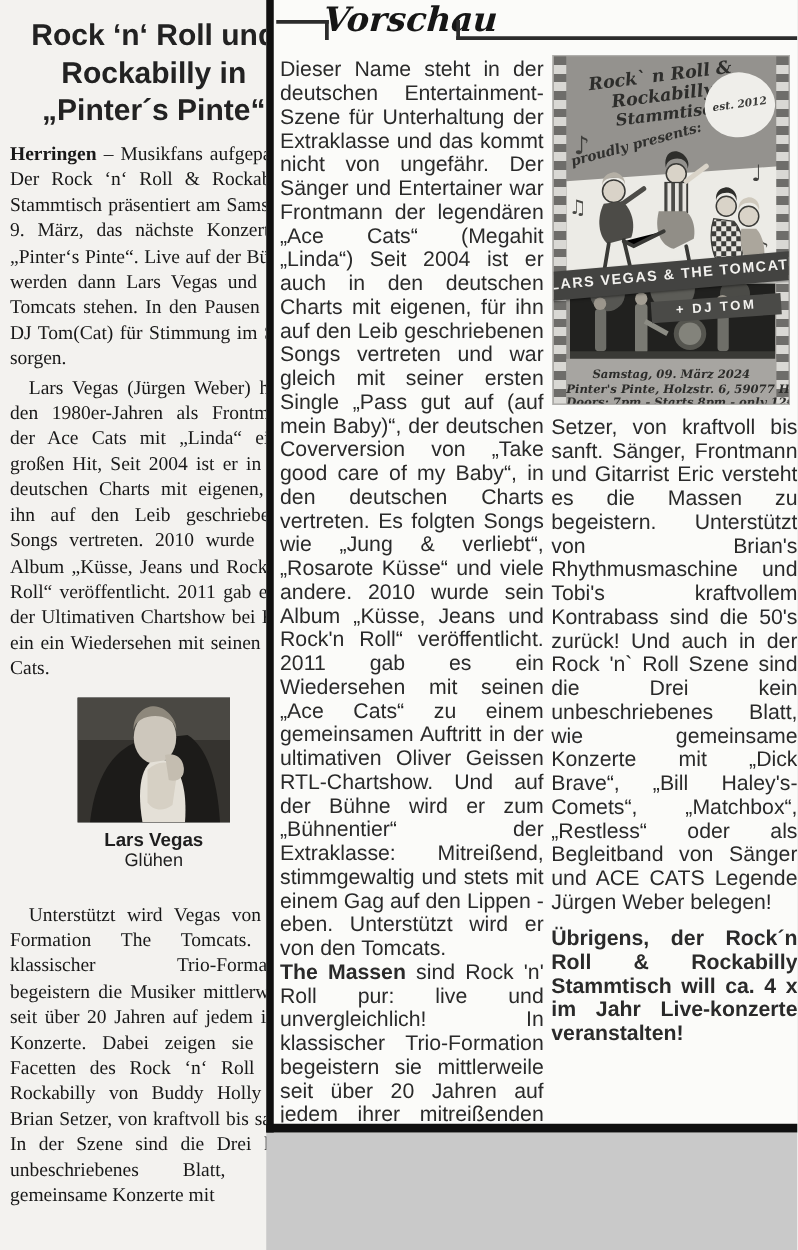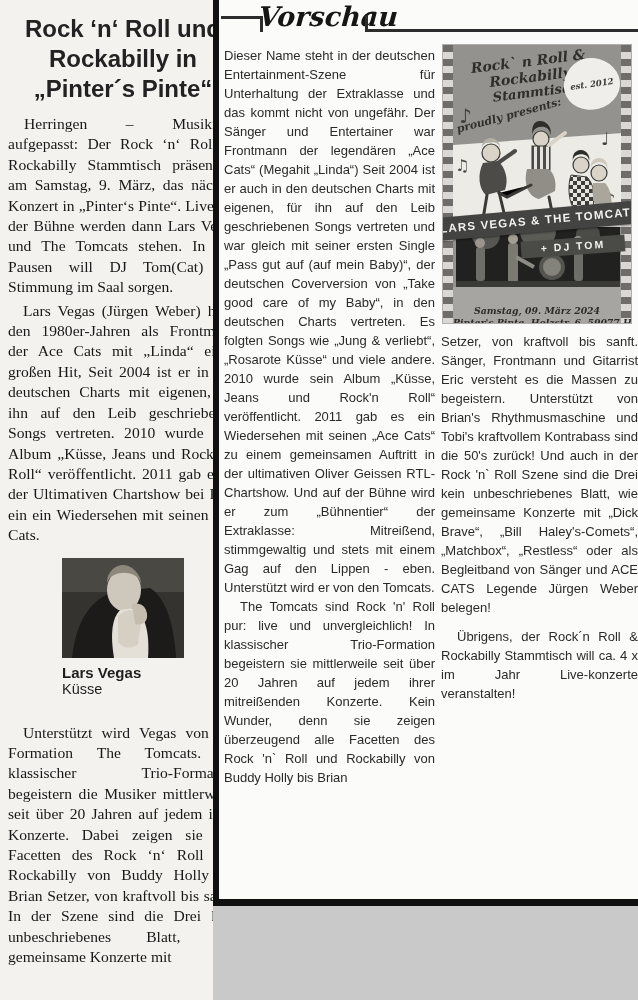--- a/index.html
+++ b/index.html
@@ -9,40 +9,40 @@
   }
   *{margin:0;padding:0;box-sizing:border-box;}
   html,body{width:638px;height:1000px;overflow:hidden;}
   body{
     background:var(--c-paper);
     font-family:"Liberation Serif", serif;
     color:var(--c-ink);
     position:relative;
     -webkit-hyphens:auto; hyphens:auto;
   }
-  .b{font-weight:normal;margin-left:16px;}
+  .b{font-weight:bold;}
 
   
   .left-col{
     position:absolute; left:0; top:0; width:248px; height:1000px;
     background:var(--c-paper);
     padding:14px 10px 6px 8px; overflow:hidden;
   }
   .headline{
     font-family:"Liberation Sans", sans-serif;
     font-weight:bold; font-size:24px; line-height:30px;
     text-align:center; color:#222; margin-bottom:10px;
     hyphens:none;
   }
   .left-col p{
     font-size:15.6px; line-height:20.4px; text-align:justify; margin-bottom:3px;
     color:#181818;
   }
   .left-col p.indent{text-indent:15px;}
-  .figure{width:122px; margin:12px auto 0; }
+  .figure{width:122px; margin:12px auto 0; text-align:center;}
   .photo-frame{width:122px; height:100px; background:#2a2a28; overflow:hidden;}
   .photo-frame svg{display:block;}
   .cap-name{font-family:"Liberation Sans", sans-serif; font-weight:bold; font-size:15px; margin-top:6px;}
   .cap-role{font-family:"Liberation Sans", sans-serif; font-size:14.5px; margin-bottom:26px;}
 
   
   .vorschau-wrap{
     position:absolute; left:213px; top:0; width:425px; height:1000px;
     background:var(--c-scan_gray);
   }
@@ -60,21 +60,21 @@
   .rule-right{
     position:absolute; left:146px; top:16px; right:0; height:16px;
     border-left:3px solid #2c2c2c; border-bottom:3px solid #2c2c2c;
   }
   .vorschau-title{
     position:absolute; left:40px; top:1px; width:110px; text-align:center;
     font-family:"DejaVu Serif", serif; font-style:italic; font-weight:bold;
     font-size:27px; color:#161616; transform:skewX(-4deg);
   }
   .col{position:absolute; top:46px; font-family:"Liberation Sans", sans-serif; color:#2a2a2a;}
-  .col p{font-size:13px; line-height:19px; text-align:justify; margin:0;}
+  .col p{font-size:17px; line-height:19px; text-align:justify; margin:0;}
   .col-mid{left:5px; width:211px; height:852px; overflow:hidden;}
   .col-right{left:222px; width:197px; height:856px; overflow:hidden; top:42px;}
   .col-heading{
     font-weight:bold; font-size:15px; line-height:19px; text-align:center; hyphens:none;
   }
 
   
   .poster{
     position:relative; width:190px; height:280px; margin:2px 0 8px 1px;
     background:var(--c-poster_gray);
@@ -115,21 +115,21 @@
   .dj-ribbon{
     position:absolute; right:6px; top:193px; width:104px; height:17px;
     background:#4a4a47; color:#f2f1ee;
     font-family:"Liberation Sans", sans-serif; font-weight:bold; font-size:10.5px;
     letter-spacing:2px; text-align:center; line-height:17px;
     transform:rotate(-4deg);
   }
   .poster-footer{
     position:absolute; left:10px; right:10px; bottom:0; height:36px;
     background:var(--c-band_gray); text-align:center;
-    font-style:italic; font-weight:bold; color:#2c2c2a; padding-top:18px;
+    font-style:italic; font-weight:bold; color:#2c2c2a; padding-top:7px;
   }
   .poster-footer div{font-size:9.3px; line-height:11.5px; white-space:nowrap;}
 
   .col-right p.p-body{margin-bottom:0;}
   .col-right p.p-last{margin-top:10px;}
 </style>
 </head>
 <body>
 
 <div class="left-col">
@@ -144,36 +144,36 @@
         <rect x="0" y="0" width="122" height="34" fill="#4a4843"></rect>
         <path d="M10,100 C14,62 30,40 52,34 L88,30 C104,40 112,66 114,100 Z" fill="#1c1b19"></path>
         <ellipse cx="62" cy="32" rx="17" ry="21" fill="#cdc7bc"></ellipse>
         <path d="M45,26 C46,12 76,10 79,26 C80,18 70,6 60,7 C50,8 44,18 45,26 Z" fill="#8e887c"></path>
         <path d="M58,52 C50,60 48,76 52,100 L86,100 C88,72 82,56 72,50 Z" fill="#e4e0d7"></path>
         <path d="M56,58 C64,50 74,50 80,58 L76,86 C68,92 60,90 56,84 Z" fill="#d6d0c4"></path>
         <path d="M70,46 C78,44 84,48 85,56 C86,64 80,68 73,66 Z" fill="#c4bdb0"></path>
       </svg>
     </div>
     <div class="cap-name">Lars Vegas</div>
-    <div class="cap-role">Küsse</div>
+    <div class="cap-role">Glühen</div>
   </div>
 
   <p class="indent"><span>Unterstützt wird Vegas von der Formation The Tomcats. In klassischer Trio-Formation begeistern die Musiker mittlerweile seit über 20 Jahren auf jedem ihrer Konzerte. Dabei zeigen sie alle Facetten des Rock ‘n‘ Roll und Rockabilly von Buddy Holly bis Brian Setzer, von kraftvoll bis sanft. In der Szene sind die Drei kein unbeschriebenes Blatt, wie gemeinsame Konzerte mit </span></p>
 </div>
 
 <div class="vorschau-wrap">
   <div class="box-white">
 
     <div class="rule-left"></div>
     <div class="vorschau-title">Vorschau</div>
     <div class="rule-right"></div>
 
     <div class="col col-mid">
       <p><span>Dieser Name steht in der deutschen Entertainment-Szene für Unterhaltung der Extraklasse und das kommt nicht von ungefähr. Der Sänger und Entertainer war Frontmann der legendären „Ace Cats“ (Megahit „Linda“) Seit 2004 ist er auch in den deutschen Charts mit eigenen, für ihn auf den Leib geschriebenen Songs vertreten und war gleich mit seiner ersten Single „Pass gut auf (auf mein Baby)“, der deutschen Coverversion von „Take good care of my Baby“, in den deutschen Charts vertreten. Es folgten Songs wie „Jung &amp; verliebt“, „Rosarote Küsse“ und viele andere. 2010 wurde sein Album „Küsse, Jeans und Rock'n Roll“ veröffentlicht. 2011 gab es ein Wiedersehen mit seinen „Ace Cats“ zu einem gemeinsamen Auftritt in der ultimativen Oliver Geissen RTL-Chartshow. Und auf der Bühne wird er zum „Bühnentier“ der Extraklasse: Mitreißend, stimmgewaltig und stets mit einem Gag auf den Lippen - eben. Unterstützt wird er von den Tomcats.</span></p>
-      <p><span class="b">The Tomcats</span><span> sind Rock 'n' Roll pur: live und unvergleichlich! In klassischer Trio-Formation begeistern sie mittlerweile seit über 20 Jahren auf jedem ihrer mitreißenden Konzerte. Kein Wunder, denn sie zeigen überzeugend alle Facetten des Rock 'n` Roll und Rockabilly von Buddy Holly bis Brian</span></p>
+      <p><span class="b">The Massen</span><span> sind Rock 'n' Roll pur: live und unvergleichlich! In klassischer Trio-Formation begeistern sie mittlerweile seit über 20 Jahren auf jedem ihrer mitreißenden Konzerte. Kein Wunder, denn sie zeigen überzeugend alle Facetten des Rock 'n` Roll und Rockabilly von Buddy Holly bis Brian</span></p>
     </div>
 
     <div class="col col-right">
 
       <div class="poster">
         <svg class="illus" viewBox="0 0 170 134" width="170" height="134">
           <defs>
             <pattern id="vstripes" width="6" height="6" patternUnits="userSpaceOnUse">
               <rect width="6" height="6" fill="#e6e4df"></rect>
                 <rect width="3" height="6" fill="#4c4c49"></rect>

